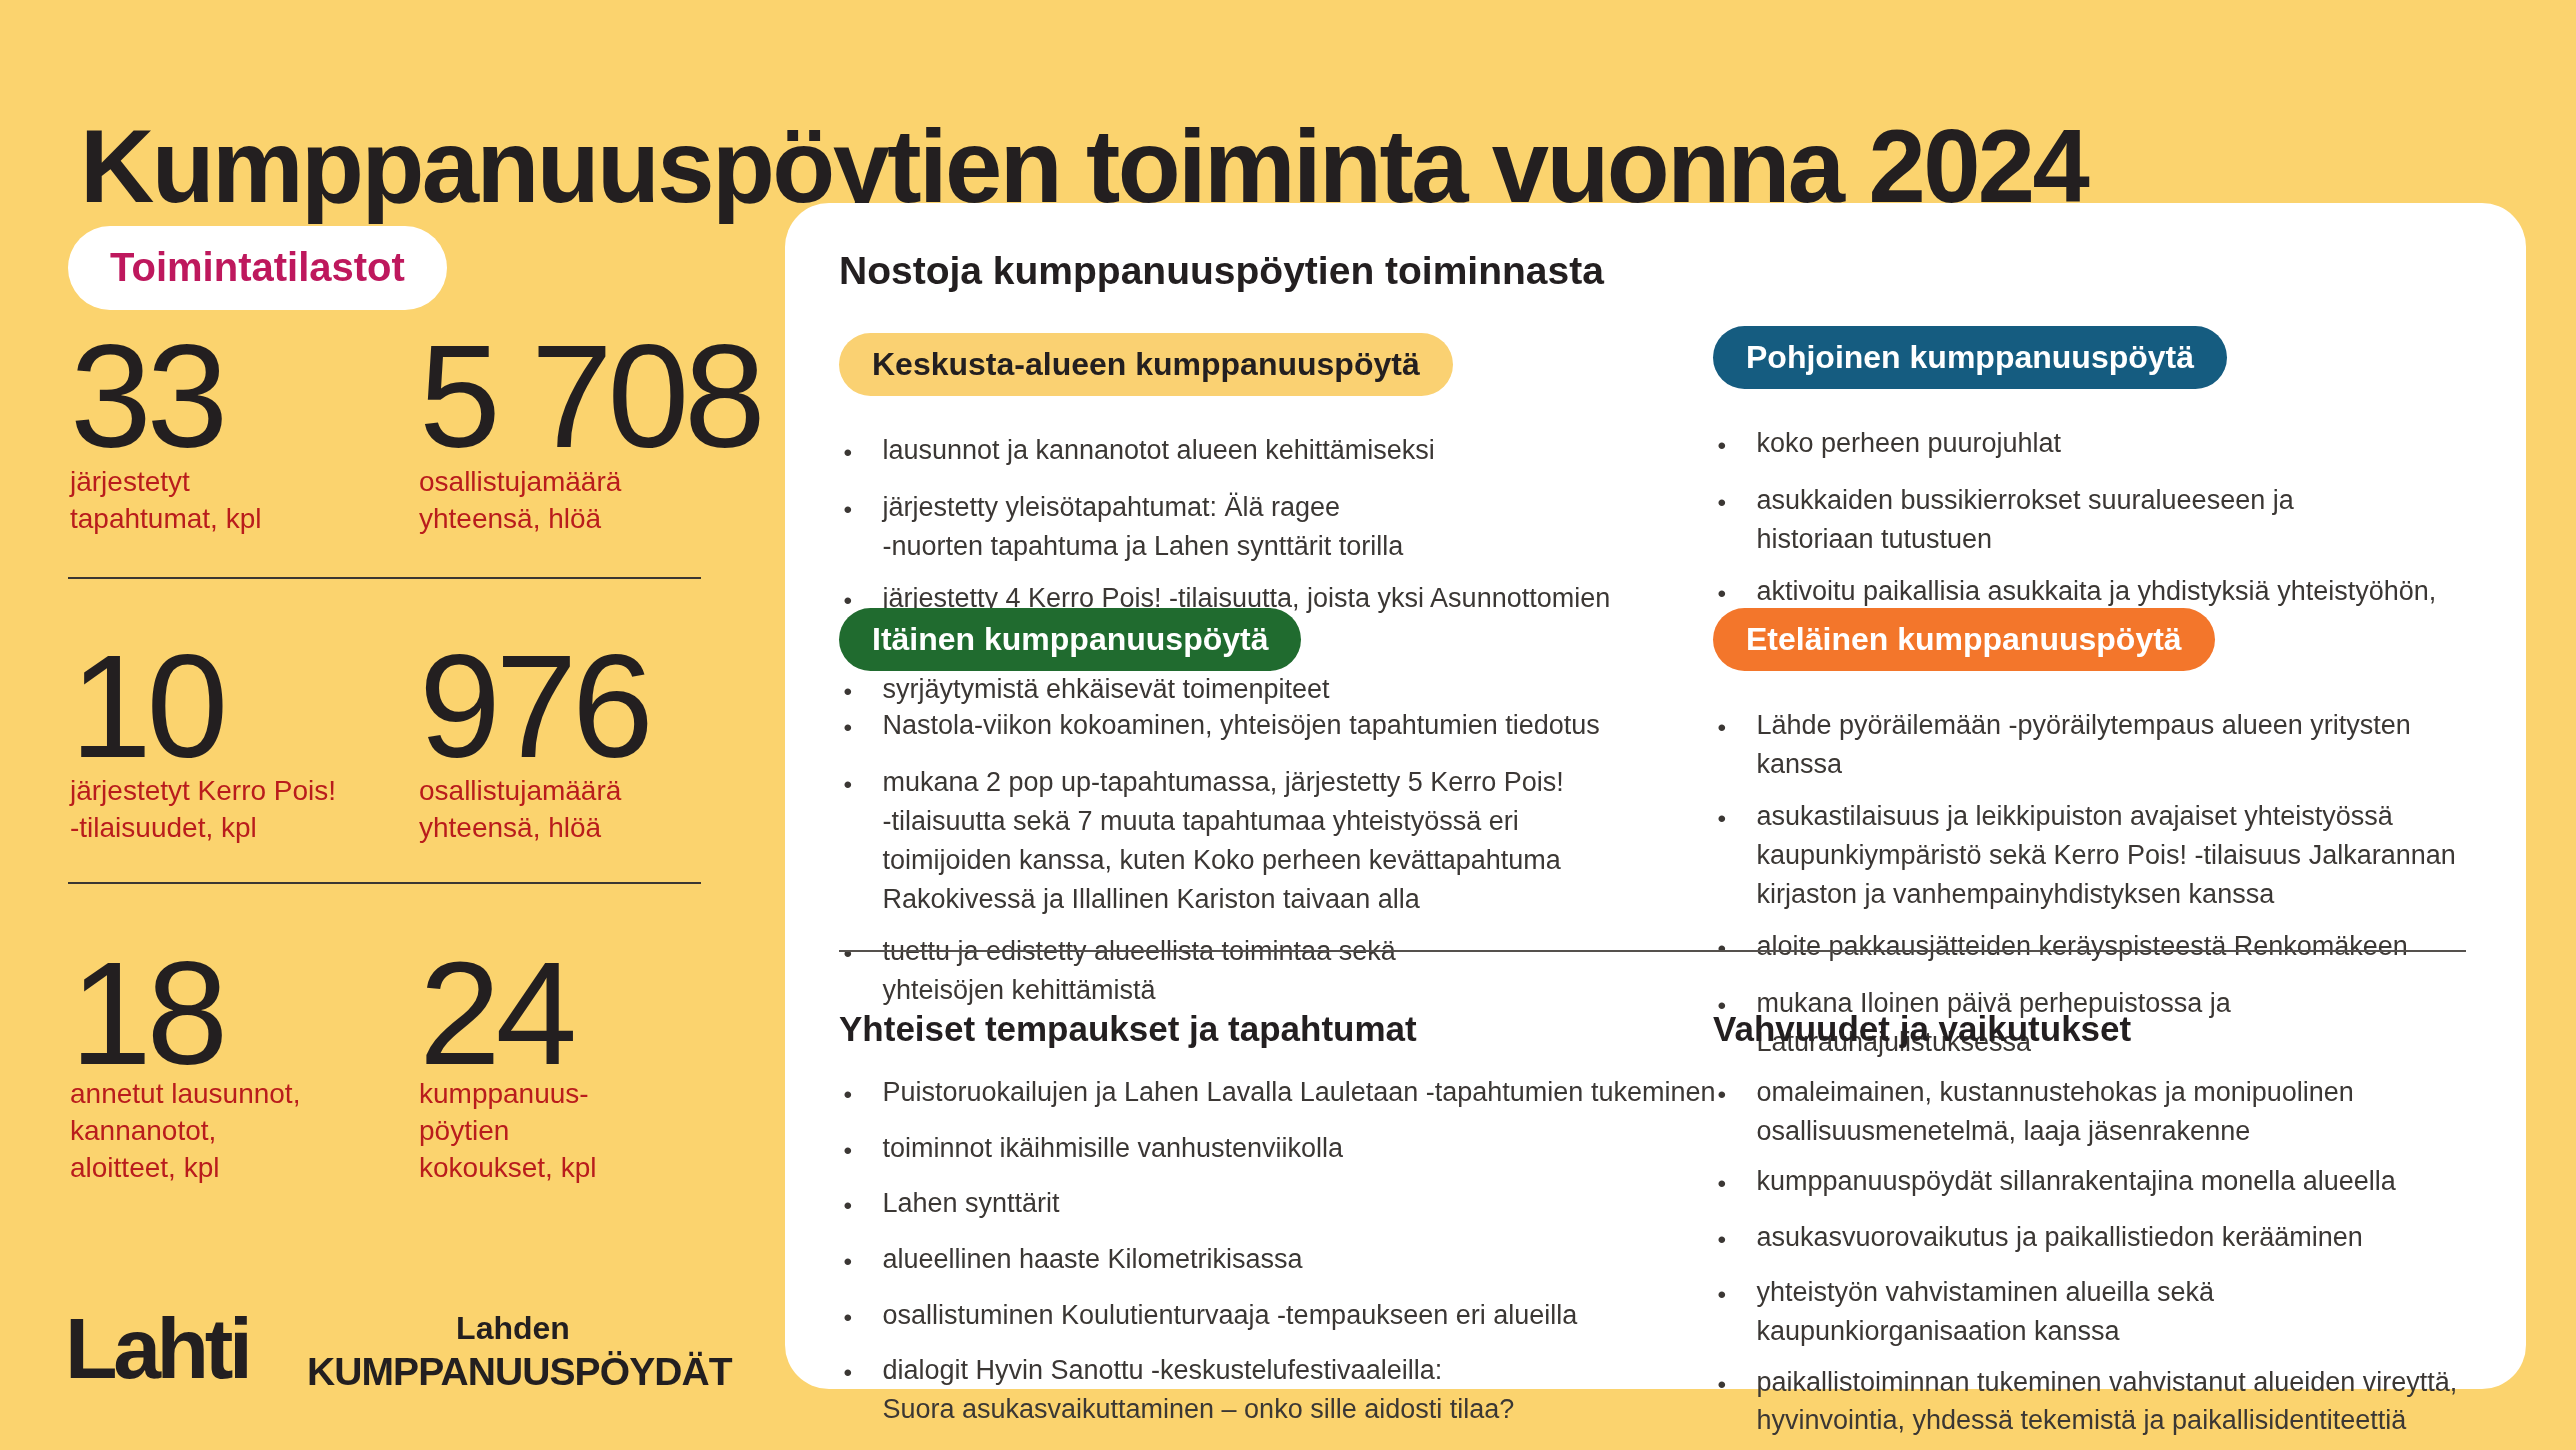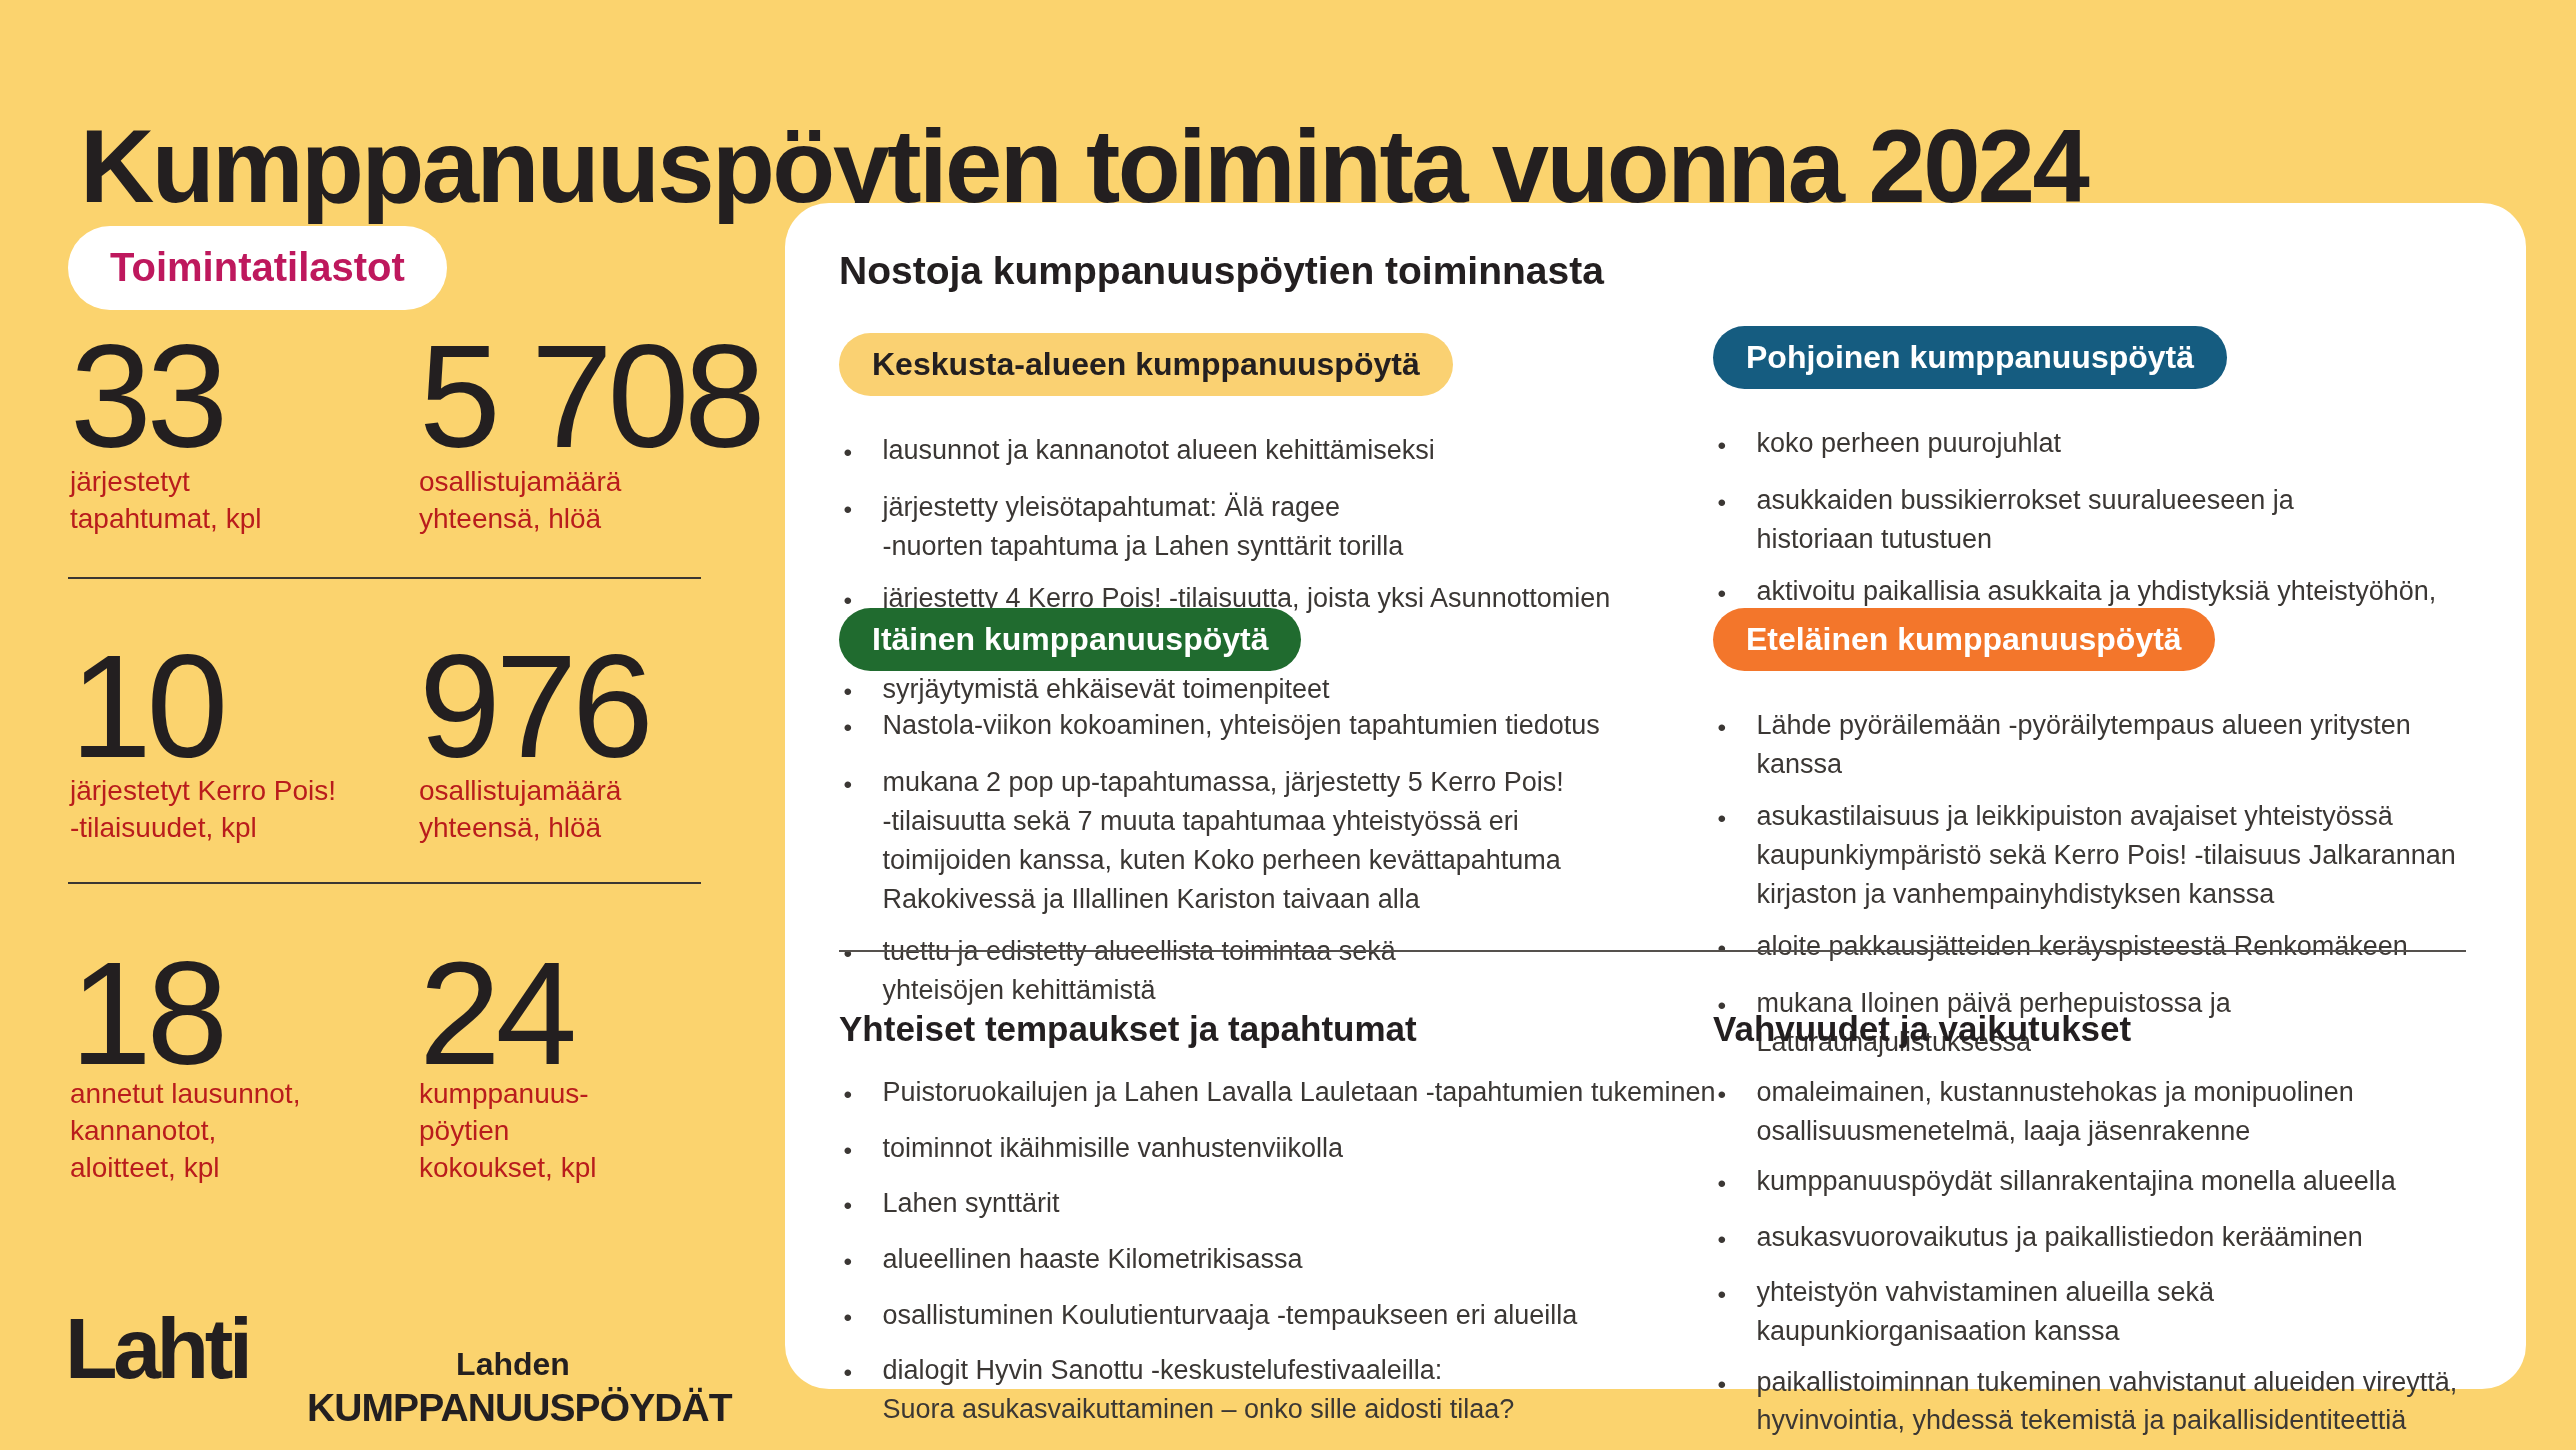--- a/index.html
+++ b/index.html
@@ -34,21 +34,21 @@
   }
   .v-r1{top:323px}.v-r2{top:633px}.v-r3{top:940px}
   .l-r1{top:463px}.l-r2{top:772px}.l-r3{top:1075px}
   .col-a{left:70px}.col-b{left:419px}
   
   .lahti-logo{
     position:absolute;left:65px;top:1305px;
     font-size:86px;font-weight:700;letter-spacing:-4.4px;color:#231F20;line-height:1;
   }
   .org-block{
-    position:absolute;left:307px;top:1312px;width:412px;text-align:center;color:#231F20;margin-top:36px;
+    position:absolute;left:307px;top:1312px;width:412px;text-align:center;color:#231F20;
   }
   .org-top{font-size:32px;font-weight:700;line-height:1;}
   .org-bottom{font-size:39px;font-weight:700;letter-spacing:-0.9px;line-height:1.1;margin-top:7px;}
   
   .card{
     position:absolute;left:785px;top:203px;width:1741px;height:1186px;
     background:#FFFFFF;border-radius:44px;
   }
   .card-title{
     position:absolute;left:54px;top:46px;

